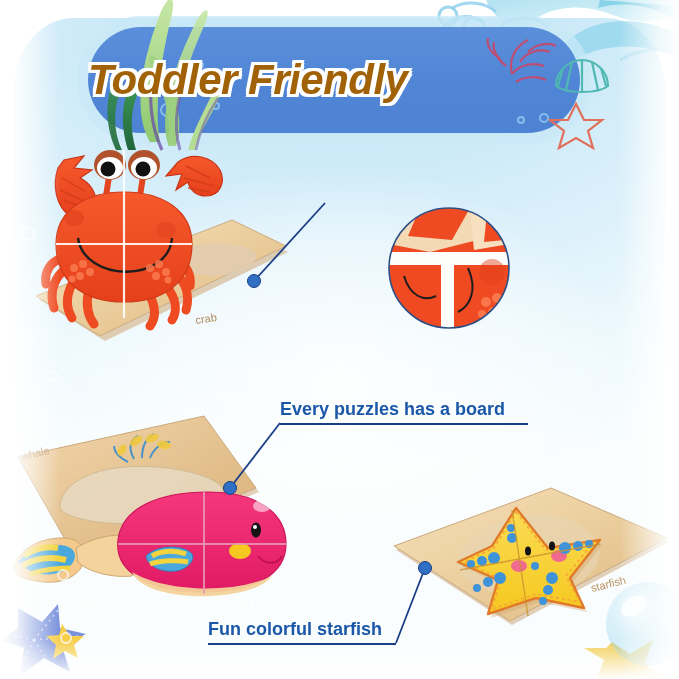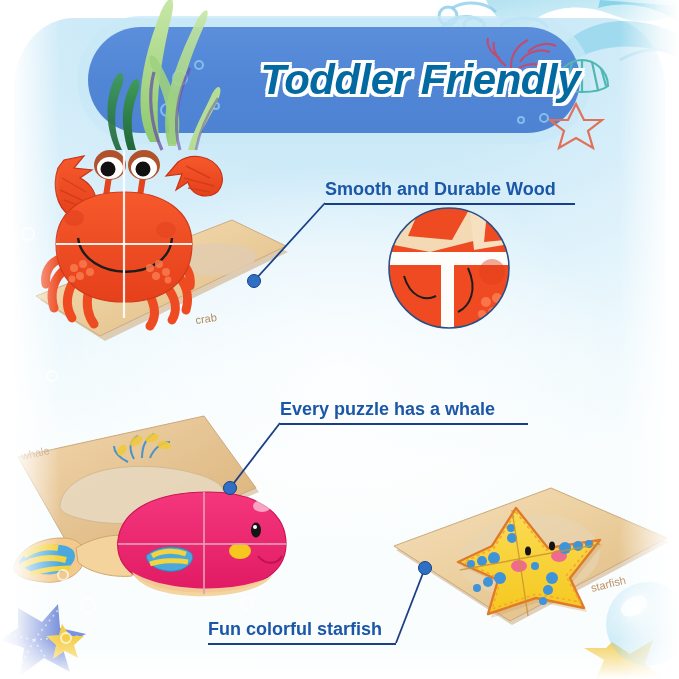--- a/index.html
+++ b/index.html
@@ -69,26 +69,26 @@
     background: linear-gradient(180deg, #5b8fdb 0%, #5186d6 50%, #4e82d3 100%);
     box-shadow: 0 0 0 11px rgba(200,232,247,0.75);
   }
   .title-text {
     position: absolute;
     left: 88px;
     top: 44px;
     width: 492px;
     height: 72px;
     line-height: 72px;
-    text-align: right;
+    text-align: left;
     font-size: 42px;
     font-weight: bold;
     font-style: italic;
     letter-spacing: -0.5px;
-    color: #0369a1;
+    color: #a16207;
     text-shadow:
       2px 0 0 #fff, -2px 0 0 #fff, 0 2px 0 #fff, 0 -2px 0 #fff,
       2px 2px 0 #fff, -2px -2px 0 #fff, 2px -2px 0 #fff, -2px 2px 0 #fff,
       3px 0 0 #fff, -3px 0 0 #fff, 0 3px 0 #fff, 0 -3px 0 #fff,
       3px 3px 0 #fff, -3px 3px 0 #fff, 3px -3px 0 #fff, -3px -3px 0 #fff;
     white-space: nowrap;
   }
 
   
   .callout {
@@ -479,27 +479,23 @@
       <line id="leader-1" x1="280" y1="423" x2="230" y2="488"></line>
       <line id="leader-2" x1="396" y1="643" x2="425" y2="568"></line>
     </g>
     <g fill="#2f6fc4" stroke="#1b3f86" stroke-width="1">
       <circle id="dot-0" cx="254" cy="281" r="6.5"></circle>
       <circle id="dot-1" cx="230" cy="488" r="6.5"></circle>
       <circle id="dot-2" cx="425" cy="568" r="6.5"></circle>
     </g>
   </svg>
 
-  <div class="callout" id="callout-0" style="left:325px; top:178px;">
-    <span class="label">Smooth and Durable Wood</span>
-    <span class="rule" style="width:250px;"></span>
-  </div>
 
   <div class="callout" id="callout-1" style="left:280px; top:398px;">
-    <span class="label">Every puzzle has a whale</span>
+    <span class="label">Every puzzles has a board</span>
     <span class="rule" style="width:248px;"></span>
   </div>
 
   <div class="callout" id="callout-2" style="left:208px; top:618px;">
     <span class="label">Fun colorful starfish</span>
     <span class="rule" style="width:188px;"></span>
   </div>
 
 </div>
 

